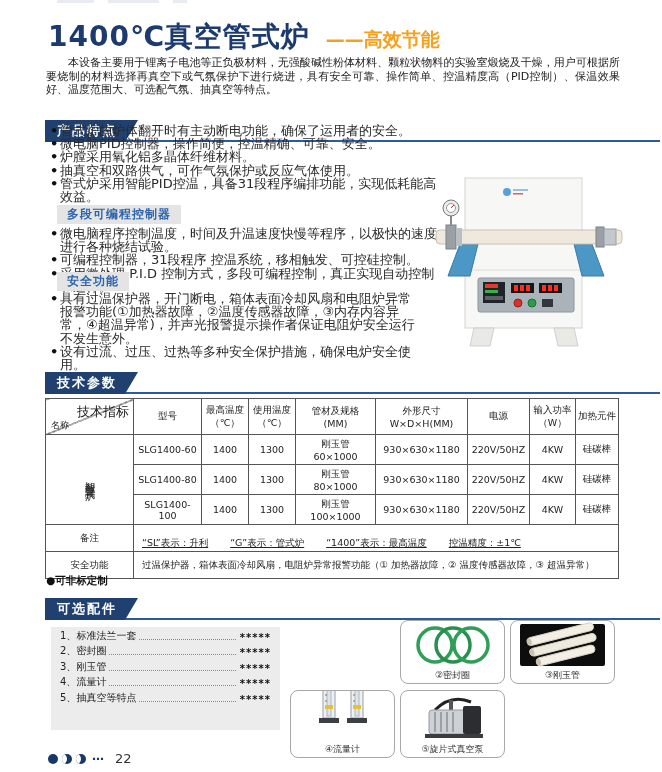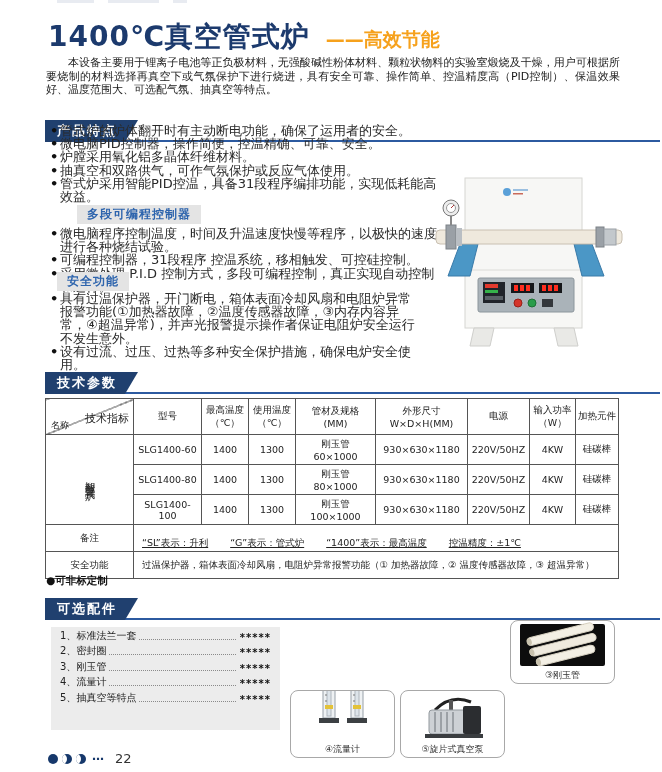--- a/index.html
+++ b/index.html
@@ -26,37 +26,37 @@
   .sec-features{top:120px;} .sec-specs{top:372px;} .sec-access{top:598px;}
 
   
   .blist{position:absolute;left:50px;width:392px;font-size:13px;line-height:13.2px;color:#2a2a2a;}
   .blist .bi{position:relative;padding-left:10px;}
   .blist .bi:before{content:"\2022";position:absolute;left:0;top:0;color:#111;font-weight:bold;}
   .list-features{top:124px;} .list-prog{top:227px;} .list-safety{top:292px;}
 
   .sub-head{position:absolute;left:57px;display:inline-block;background:#e4e4e4;color:#2d64ad;
             font-size:12px;font-weight:bold;padding:1px 10px;letter-spacing:1px;}
-  .sub-prog{top:205px;margin-left:20px;} .sub-safety{top:272px;}
+  .sub-prog{top:205px;} .sub-safety{top:272px;}
 
   
   .furnace{position:absolute;left:390px;top:150px;width:272px;height:220px;}
 
   
   table.spec{position:absolute;left:45px;top:398px;border-collapse:collapse;table-layout:fixed;
              width:573px;font-size:9.5px;color:#222;}
   table.spec td,table.spec th{border:1px solid #555;text-align:center;vertical-align:middle;
              padding:1px 2px;font-weight:normal;white-space:pre-line;overflow:hidden;}
   table.spec .hrow{height:27px;}
   table.spec .drow{height:30px;}
   table.spec .rrow{height:23px;}
   table.spec .srow{height:27px;}
   .corner{position:relative;background:
       linear-gradient(to bottom right,transparent calc(50% - 0.5px),#555 calc(50% - 0.5px),#555 calc(50% + 0.5px),transparent calc(50% + 0.5px));}
-  .corner .c-top{position:absolute;top:12px;right:4px;font-size:11px;}
+  .corner .c-top{position:absolute;top:4px;right:4px;font-size:13px;}
   .corner .c-bot{position:absolute;bottom:2px;left:5px;font-size:9px;}
   .vlabel{writing-mode:vertical-rl;text-orientation:upright;letter-spacing:2px;font-size:10px;}
   .remark-cell{text-align:left !important;padding-left:8px !important;}
   .remark-cell span{margin-right:22px;white-space:nowrap;text-decoration:underline;}
   .safety-cell{text-align:left !important;padding-left:8px !important;}
 
   .custom-note{position:absolute;left:46px;top:574px;font-size:10.5px;font-weight:bold;color:#111;}
 
   
   .opt-box{position:absolute;left:51px;top:627px;width:229px;height:103px;background:#ececec;}
@@ -284,20 +284,30 @@
     </div>
     <div class="opt-item">
       <span>5、</span>
         <span>抽真空等特点</span>
       <span class="leader"></span>
       <span class="stars">*****</span>
     </div>
   </div>
 
 
+  <div class="card c2">
+    <div class="img">
+      <svg width="95" height="46" viewBox="0 0 95 46">
+        <circle cx="30" cy="23" r="17" fill="none" stroke="#2f9e57" stroke-width="3.5"></circle>
+        <circle cx="48" cy="23" r="17" fill="none" stroke="#27904e" stroke-width="3.5"></circle>
+        <circle cx="66" cy="23" r="17" fill="none" stroke="#2f9e57" stroke-width="3.5"></circle>
+      </svg>
+    </div>
+    <div class="cap">②密封圈</div>
+  </div>
 
   <div class="card c3">
     <div class="img">
       <svg width="95" height="46" viewBox="0 0 95 46">
         <rect x="5" y="2" width="85" height="42" rx="2" fill="#0d0d0d"></rect>
         <g transform="rotate(-14 47 23)">
           <rect x="14" y="8" width="68" height="8" rx="4" fill="#f3efe4" stroke="#d8d2c2"></rect>
           <ellipse cx="16" cy="12" rx="2.5" ry="3.6" fill="#c9c2ae"></ellipse>
           <rect x="14" y="19" width="68" height="8" rx="4" fill="#efeade" stroke="#d8d2c2"></rect>
           <ellipse cx="16" cy="23" rx="2.5" ry="3.6" fill="#c9c2ae"></ellipse>

